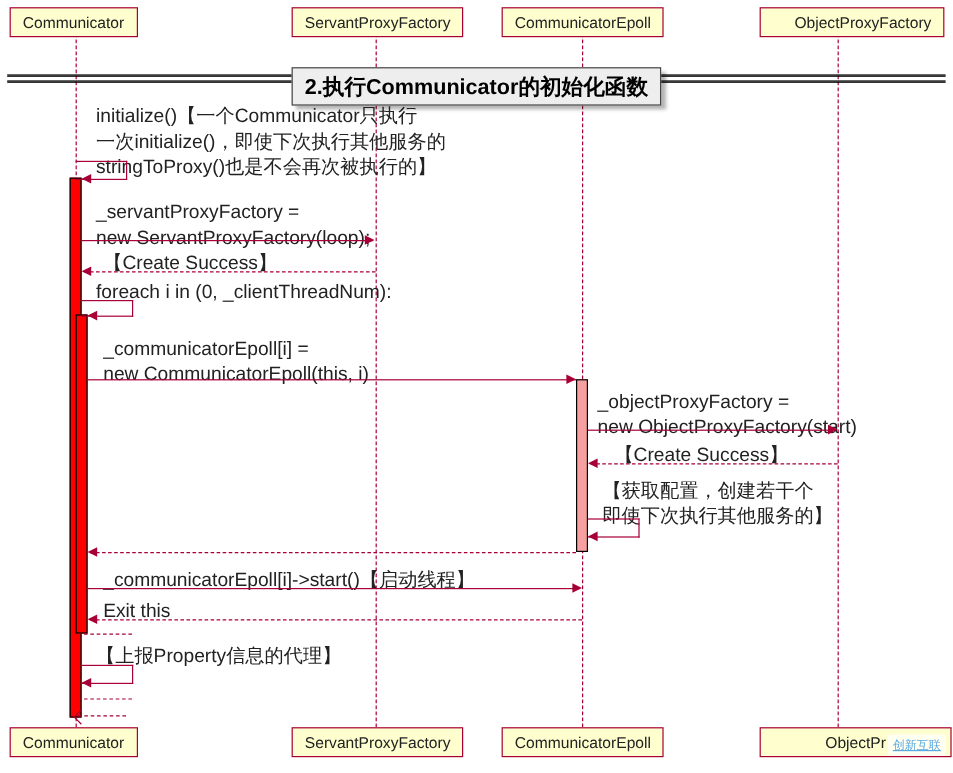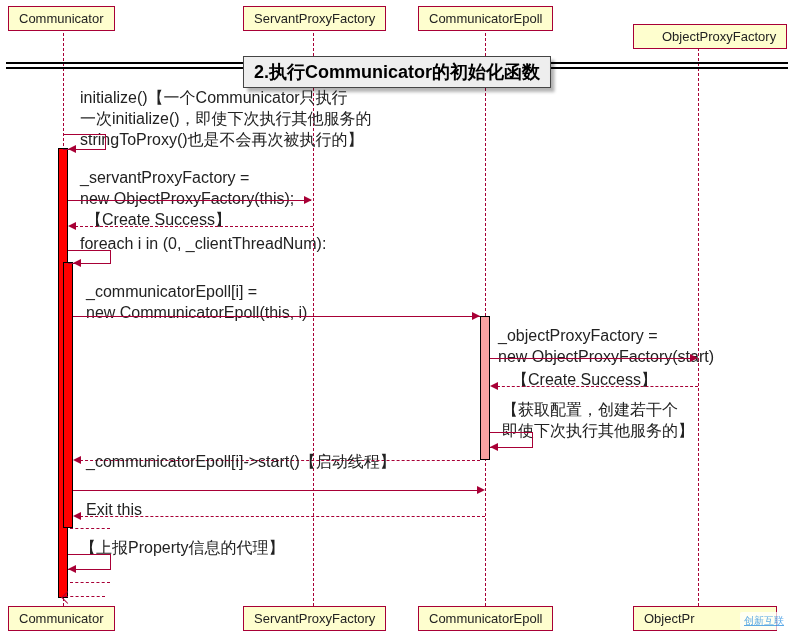--- a/index.html
+++ b/index.html
@@ -116,38 +116,38 @@
 <body>
 
 <div class="lifeline" style="left:63px; top:28px; height:578px;"></div>
 <div class="lifeline" style="left:313px; top:28px; height:578px;"></div>
 <div class="lifeline" style="left:485px; top:28px; height:578px;"></div>
 <div class="lifeline" style="left:698px; top:28px; height:578px;"></div>
 
 <div class="lifeline-box" style="left:8px; top:6px;"><span>Communicator</span></div>
 <div class="lifeline-box" style="left:243px; top:6px;"><span>ServantProxyFactory</span></div>
 <div class="lifeline-box" style="left:418px; top:6px;"><span>CommunicatorEpoll</span></div>
-<div class="lifeline-box" style="left:633px; top:24px;padding-left:28px;"><span>ObjectProxyFactory</span></div>
+<div class="lifeline-box" style="left:633px; top:6px;padding-left:28px;"><span>ObjectProxyFactory</span></div>
 
 <div class="divider-line" style="left:6px; width:782px; top:62px;"></div>
 <div class="divider-line" style="left:6px; width:782px; top:67px;"></div>
 <div class="divider-label"><span>2.执行Communicator的初始化函数</span></div>
 
 <div class="activation" style="left:58px; top:148px; height:450px;"></div>
 <div class="activation inner" style="left:63px; top:262px; height:266px;"></div>
 <div class="activation ce" style="left:480px; top:316px; height:144px;"></div>
 
 <div class="msg-label" style="left:80px; top:88px; white-space:pre;">initialize()【一个Communicator只执行
 一次initialize()，即使下次执行其他服务的
 stringToProxy()也是不会再次被执行的】</div>
 <div class="self-arrow" style="left:63px; top:134px; width:42px; height:14px;"></div>
 <div class="arrow-head left" style="left:68px; top:145px;"></div>
 
 <div class="msg-label" style="left:80px; top:168px; white-space:pre;">_servantProxyFactory =
-new ObjectProxyFactory(this);</div>
+new ServantProxyFactory(loop);</div>
 <div class="arrow" style="left:68px; top:200px; width:243px;"></div>
 <div class="arrow-head right" style="left:304px; top:196px;"></div>
 
 <div class="msg-label" style="left:86px; top:210px;">【Create Success】</div>
 <div class="arrow dashed" style="left:70px; top:226px; width:243px;"></div>
 <div class="arrow-head left" style="left:68px; top:222px;"></div>
 
 <div class="msg-label" style="left:80px; top:234px;">foreach i in (0, _clientThreadNum):</div>
 <div class="self-arrow" style="left:68px; top:250px; width:42px; height:12px;"></div>
 <div class="arrow-head left" style="left:73px; top:259px;"></div>
@@ -167,36 +167,36 @@
 <div class="arrow-head left" style="left:490px; top:382px;"></div>
 
 <div class="msg-label" style="left:502px; top:400px; white-space:pre;">【获取配置，创建若干个
 即使下次执行其他服务的】</div>
 <div class="self-arrow" style="left:490px; top:432px; width:42px; height:14px;"></div>
 <div class="arrow-head left" style="left:490px; top:443px;"></div>
 
 <div class="arrow dashed" style="left:75px; top:460px; width:405px;"></div>
 <div class="arrow-head left" style="left:73px; top:456px;"></div>
 
-<div class="msg-label" style="left:86px; top:452px;">_communicatorEpoll[i]-&gt;start()【启动线程】</div>
+<div class="msg-label" style="left:86px; top:474px;">_communicatorEpoll[i]-&gt;start()【启动线程】</div>
 <div class="arrow" style="left:73px; top:490px; width:410px;"></div>
 <div class="arrow-head right" style="left:477px; top:486px;"></div>
 
 <div class="msg-label" style="left:86px; top:500px;">Exit this</div>
 <div class="arrow dashed" style="left:75px; top:516px; width:410px;"></div>
 <div class="arrow-head left" style="left:73px; top:512px;"></div>
 
 <div class="arrow dashed" style="left:70px; top:528px; width:40px;"></div>
 
 <div class="msg-label" style="left:80px; top:538px;">【上报Property信息的代理】</div>
 <div class="self-arrow" style="left:68px; top:554px; width:42px; height:14px;"></div>
 <div class="arrow-head left" style="left:68px; top:565px;"></div>
 
 <div class="arrow dashed" style="left:70px; top:582px; width:40px;"></div>
 <div class="arrow dashed" style="left:65px; top:596px; width:40px;"></div>
 <div class="arrow-head open-left" style="left:63px; top:593px;"></div>
 
 <div class="lifeline-box" style="left:8px; top:606px;"><span>Communicator</span></div>
 <div class="lifeline-box" style="left:243px; top:606px;"><span>ServantProxyFactory</span></div>
 <div class="lifeline-box" style="left:418px; top:606px;"><span>CommunicatorEpoll</span></div>
-<div class="lifeline-box" style="left:633px; top:606px; width:144px; overflow:hidden; text-align:left; padding-left:10px;">ObjectPr</div>
+<div class="lifeline-box" style="left:633px; top:606px; width:160px; overflow:hidden; text-align:center; padding-left:10px;">ObjectPr</div>
 
 <div class="watermark">创新互联</div>
 
 </body></html>

